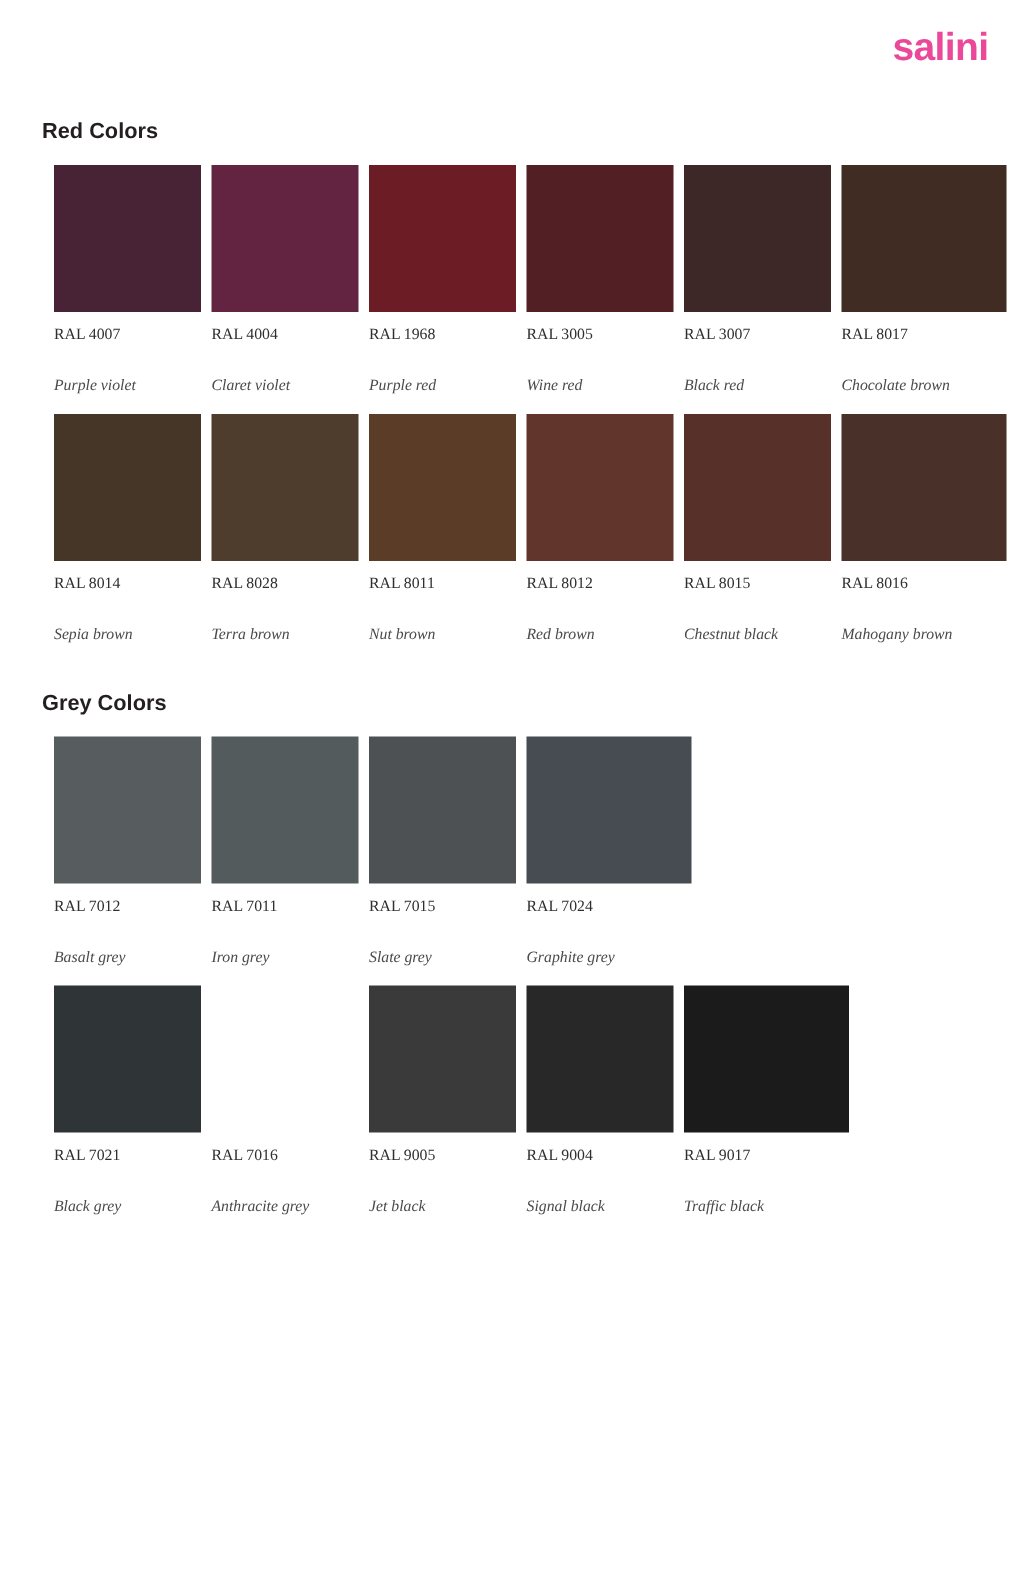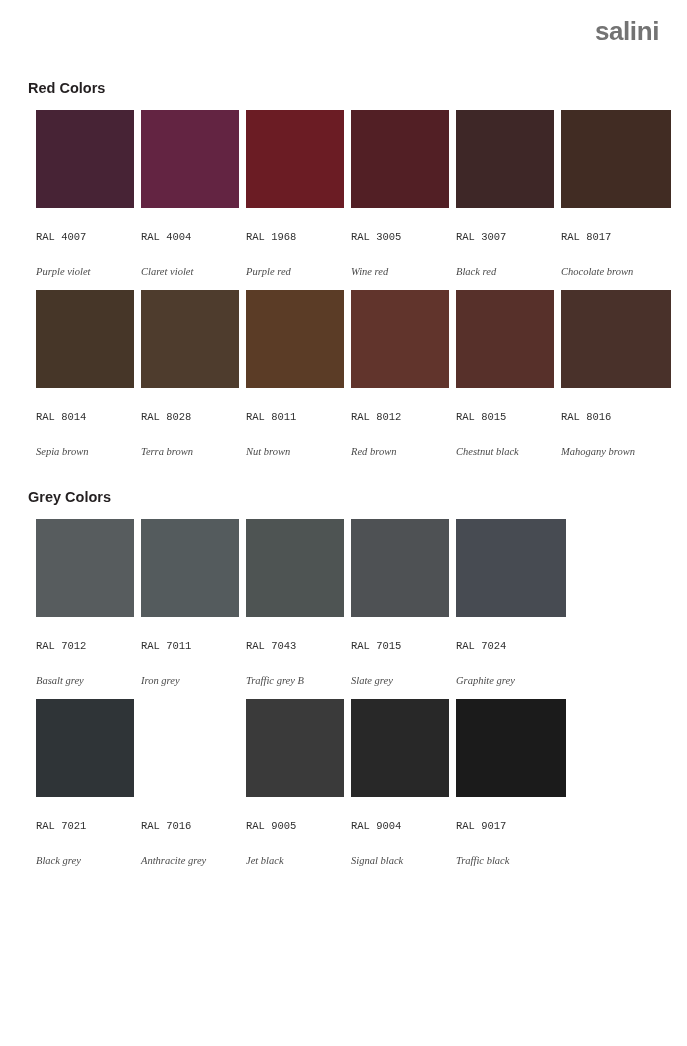--- a/index.html
+++ b/index.html
@@ -59,45 +59,45 @@
 
   .cell {
     width: 98px;
   }
   .swatch {
     width: 98px;
     height: 98px;
     display: block;
   }
   .code {
-    font-family: Liberation Mono, monospace;
+    font-family: Liberation Serif, serif;
     font-size: 10.5px;
     color: #2f2f2f;
-    margin-top: 23px;
+    margin-top: 9px;
     line-height: 1.25;
     white-space: nowrap;
   }
   .cname {
     font-family: "Liberation Serif", serif;
     font-style: italic;
     font-size: 10.5px;
     color: #4a4a4a;
     margin-top: 21px;
     line-height: 1.25;
     white-space: nowrap;
   }
 
   
   .grid .cell:last-child .swatch { width: 110px; }
 </style>
 </head>
 <body>
 
 <div class="header">
-  <div class="logo" style="color: #737373;">salini</div>
+  <div class="logo" style="color: #ec4899;">salini</div>
 </div>
 
 <div class="section section-red">
   <div class="section-title">Red Colors</div>
 
   <div class="grid row-block">
     <div class="cell">
       <span class="swatch" style="background-color: rgb(71, 35, 53);"></span>
       <div class="code">RAL 4007</div>
       <div class="cname">Purple violet</div>
@@ -171,25 +171,20 @@
       <span class="swatch" style="background-color: rgb(87, 92, 94);"></span>
       <div class="code">RAL 7012</div>
       <div class="cname">Basalt grey</div>
     </div>
     <div class="cell">
       <span class="swatch" style="background-color: rgb(84, 91, 93);"></span>
       <div class="code">RAL 7011</div>
       <div class="cname">Iron grey</div>
     </div>
     <div class="cell">
-      <span class="swatch" style="background-color: rgb(78, 84, 83);"></span>
-      <div class="code">RAL 7043</div>
-      <div class="cname">Traffic grey B</div>
-    </div>
-    <div class="cell">
       <span class="swatch" style="background-color: rgb(78, 81, 84);"></span>
       <div class="code">RAL 7015</div>
       <div class="cname">Slate grey</div>
     </div>
     <div class="cell">
       <span class="swatch" style="background-color: rgb(71, 75, 82);"></span>
       <div class="code">RAL 7024</div>
       <div class="cname">Graphite grey</div>
     </div>
   </div>

